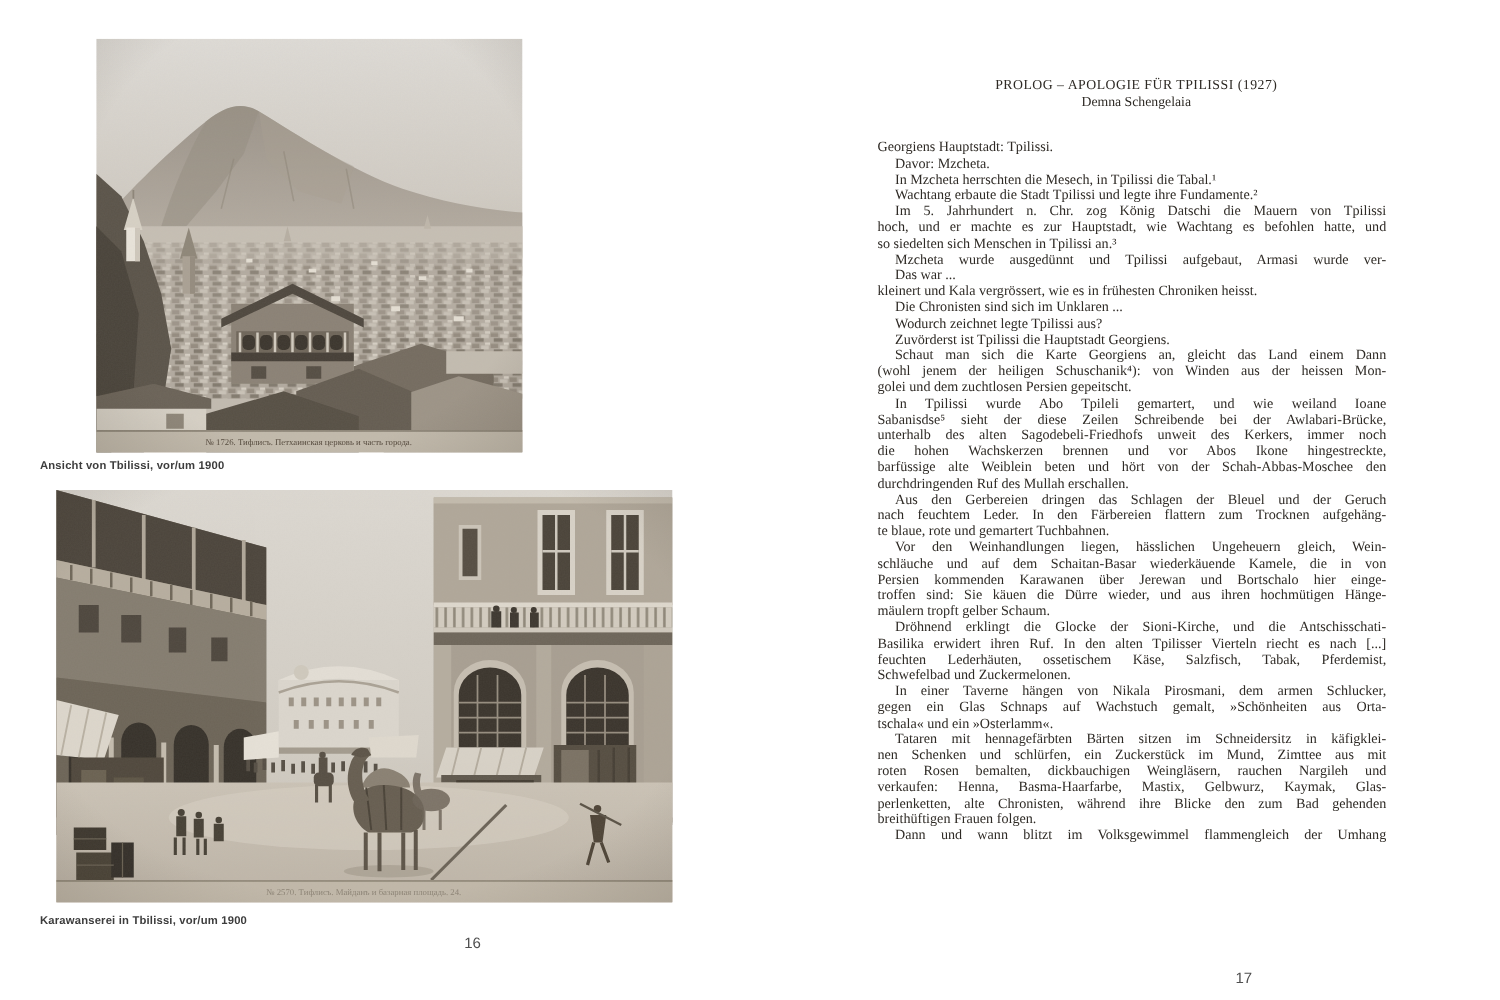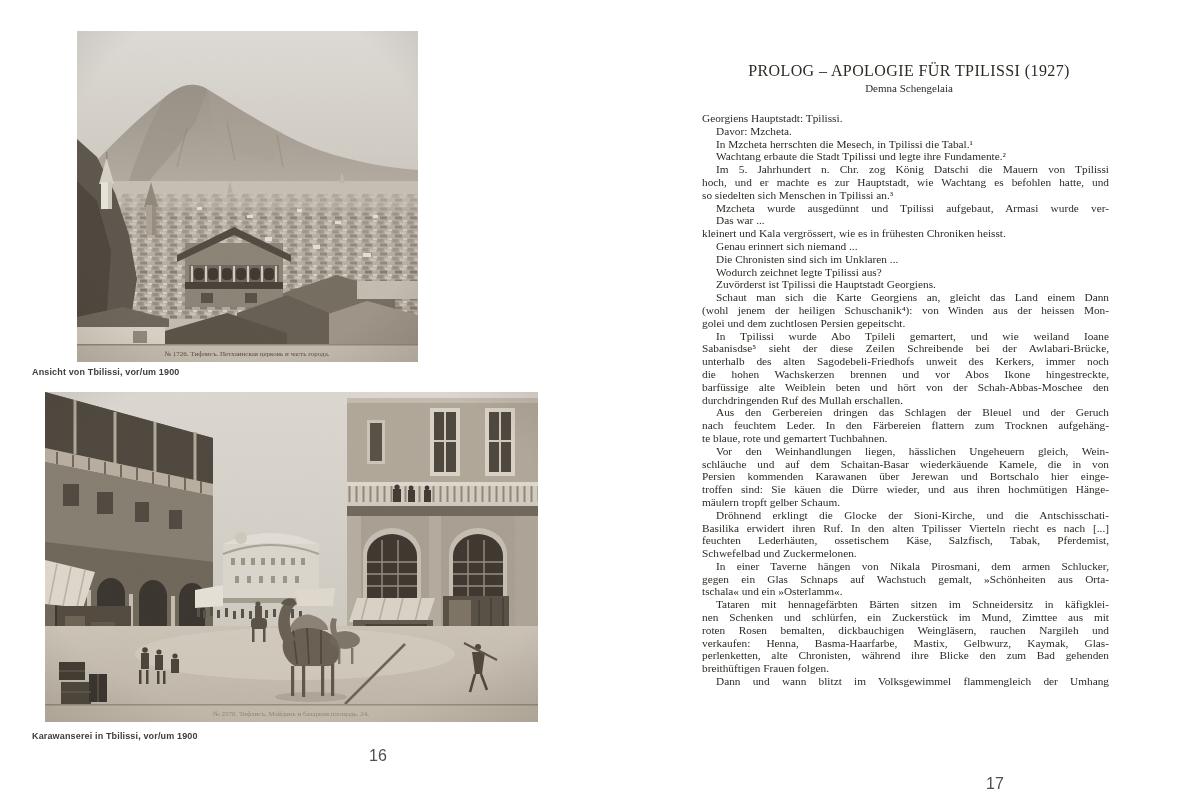--- a/index.html
+++ b/index.html
@@ -3,23 +3,23 @@
 <meta charset="utf-8">
 <style>
   html,body{margin:0;padding:0;background:#ffffff;}
   .spread{position:relative;width:1200px;height:800px;background:#ffffff;overflow:hidden;
           font-family:"Liberation Serif","DejaVu Serif",serif;}
   .photo{position:absolute;display:block;}
   .photo svg{display:block;}
   .fig-caption{position:absolute;font-family:"Liberation Sans","DejaVu Sans",sans-serif;
                font-size:9px;font-weight:700;letter-spacing:.15px;color:#3d3d3d;}
   .pageno{position:absolute;width:36px;text-align:center;
-          font-family:"Liberation Sans","DejaVu Sans",sans-serif;font-size:16px;color:#4f4f4f;}
+          font-family:"Liberation Sans","DejaVu Sans",sans-serif;font-size:12px;color:#4f4f4f;}
   .heading{position:absolute;left:737px;top:62px;width:344px;text-align:center;color:#2e2a25;}
-  .heading .title{font-size:16px;letter-spacing:.4px;}
+  .heading .title{font-size:11px;letter-spacing:.4px;}
   .heading .author{font-size:11px;margin-top:2px;}
   #body-text{position:absolute;left:702px;top:112px;width:407px;color:#2e2a25;
              font-size:11.3px;}
   #body-text .line{line-height:12.8px;text-align:justify;text-align-last:justify;
                    white-space:normal;}
   #body-text .line.end{text-align-last:left;}
   #body-text .line.ind{text-indent:14px;}
 </style>
 </head>
 <body>
@@ -377,21 +377,20 @@
       <div class="line end">Georgiens Hauptstadt: Tpilissi.</div>
       <div class="line ind end">Davor: Mzcheta.</div>
       <div class="line ind end">In Mzcheta herrschten die Mesech, in Tpilissi die Tabal.¹</div>
       <div class="line ind end">Wachtang erbaute die Stadt Tpilissi und legte ihre Fundamente.²</div>
       <div class="line ind">Im 5. Jahrhundert n. Chr. zog König Datschi die Mauern von Tpilissi</div>
       <div class="line">hoch, und er machte es zur Hauptstadt, wie Wachtang es befohlen hatte, und</div>
       <div class="line end">so siedelten sich Menschen in Tpilissi an.³</div>
       <div class="line ind">Mzcheta wurde ausgedünnt und Tpilissi aufgebaut, Armasi wurde ver-</div>
       <div class="line ind end">Das war ...</div>
       <div class="line end">kleinert und Kala vergrössert, wie es in frühesten Chroniken heisst.</div>
-      <div class="line ind end">Genau erinnert sich niemand ...</div>
       <div class="line ind end">Die Chronisten sind sich im Unklaren ...</div>
       <div class="line ind end">Wodurch zeichnet legte Tpilissi aus?</div>
       <div class="line ind end">Zuvörderst ist Tpilissi die Hauptstadt Georgiens.</div>
       <div class="line ind">Schaut man sich die Karte Georgiens an, gleicht das Land einem Dann</div>
       <div class="line">(wohl jenem der heiligen Schuschanik⁴): von Winden aus der heissen Mon-</div>
       <div class="line end">golei und dem zuchtlosen Persien gepeitscht.</div>
       <div class="line ind">In Tpilissi wurde Abo Tpileli gemartert, und wie weiland Ioane</div>
       <div class="line">Sabanisdse⁵ sieht der diese Zeilen Schreibende bei der Awlabari-Brücke,</div>
       <div class="line">unterhalb des alten Sagodebeli-Friedhofs unweit des Kerkers, immer noch</div>
       <div class="line">die hohen Wachskerzen brennen und vor Abos Ikone hingestreckte,</div>

